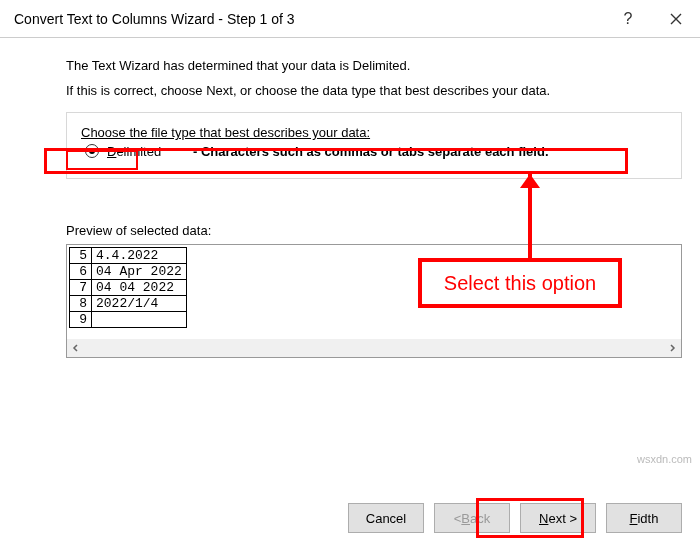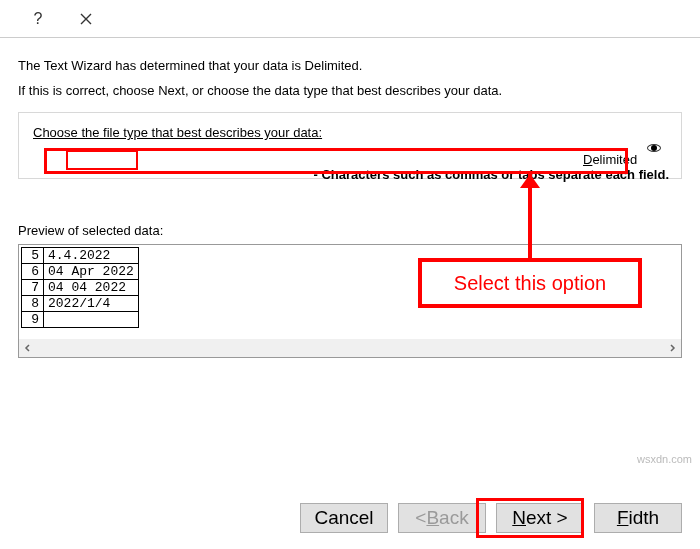--- a/index.html
+++ b/index.html
@@ -28,20 +28,21 @@
       width: 48px;
       height: 38px;
       display: flex;
       align-items: center;
       justify-content: center;
       font-size: 16px;
       color: #333;
     }
     .dialog-body {
       padding: 14px 18px 8px 18px;
+      margin-left: 48px;
     }
     .intro-text {
       margin: 6px 0 4px 0;
     }
     .intro-text2 {
       margin: 10px 0 14px 0;
     }
     fieldset.original-type {
       border: 1px solid #d8d8d8;
       margin: 0 0 14px 0;
@@ -53,24 +54,23 @@
     .choose-label {
       margin: 4px 0 4px 2px;
       text-decoration: underline;
     }
     .radio-wrap {
       position: relative;
       margin-left: 6px;
     }
     .radio-row {
       display: flex;
-      align-items: flex-end;
+      align-items: flex-start;
       height: 22px;
       margin-top: 4px;
-      flex-direction: column;
     }
     .radio-circle {
       width: 14px;
       height: 14px;
       border: 1px solid #333;
       border-radius: 50%;
       display: inline-flex;
       align-items: center;
       justify-content: center;
       margin-right: 8px;
@@ -128,21 +128,21 @@
       width: 0; height: 0;
       border-left: 10px solid transparent;
       border-right: 10px solid transparent;
       border-bottom: 14px solid red;
       pointer-events: none;
     }
     .callout-box {
       position: absolute;
       left: 418px;
       top: 258px;
-      width: 224px;
+      width: 204px;
       height: 50px;
       border: 4px solid red;
       display: flex;
       align-items: center;
       justify-content: center;
       color: red;
       font-size: 20px;
       pointer-events: none;
       background: #fff;
     }
@@ -204,29 +204,29 @@
       flex: 1;
     }
     .buttons-row {
       position: absolute;
       right: 18px;
       bottom: 16px;
       display: flex;
       gap: 10px;
     }
     .dlg-button {
-      width: 88px;
+      width: 76px;
       height: 30px;
       background: #e1e1e1;
       border: 1px solid #adadad;
       display: flex;
       align-items: center;
       justify-content: center;
       font-family: inherit;
-      font-size: 19px;
+      font-size: 13px;
     }
     .dlg-button.disabled { color: #9a9a9a; }
     .red-next-box {
       bottom: 11px;
       left: 476px;
       width: 108px;
       height: 40px;
     }
     .watermark {
       position: absolute;
@@ -234,20 +234,21 @@
       bottom: 84px;
       font-size: 11px;
       color: #bbb;
       pointer-events: none;
     }
   </style>
 </head>
 <body>
 
 <div class="titlebar">
+  <div class="titlebar-title">Convert Text to Columns Wizard - Step 1 of 3</div>
   <div class="titlebar-btn">?</div>
   <div class="titlebar-btn">
     <svg width="12" height="12" viewBox="0 0 12 12">
         <path d="M1 1 L11 11 M11 1 L1 11" stroke="#333" stroke-width="1.4" fill="none"></path>
       </svg>
   </div>
 </div>
 
 <div class="dialog-body">
   <div class="intro-text">The Text Wizard has determined that your data is Delimited.</div>

